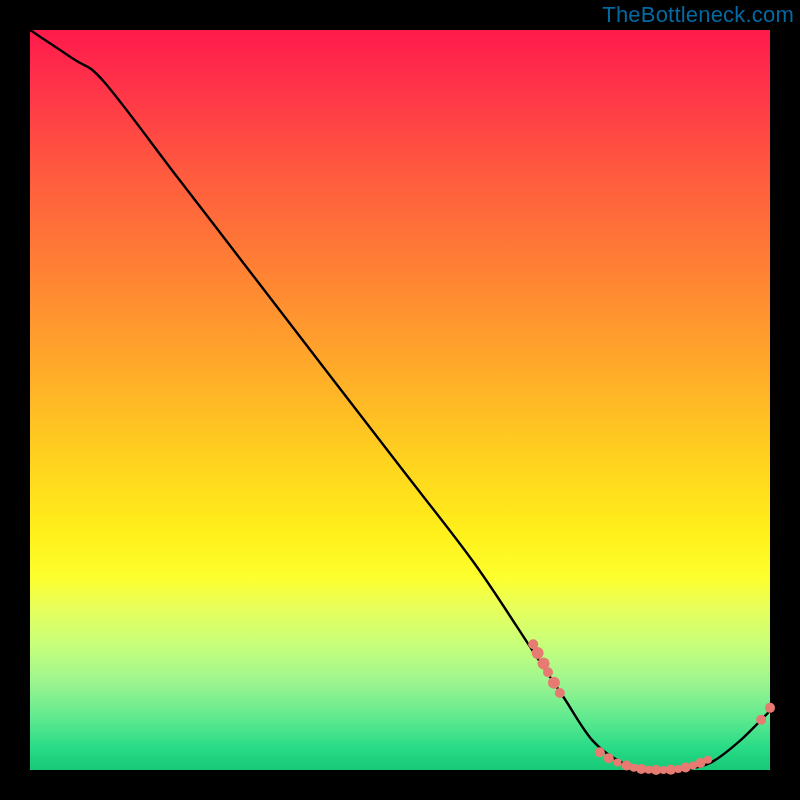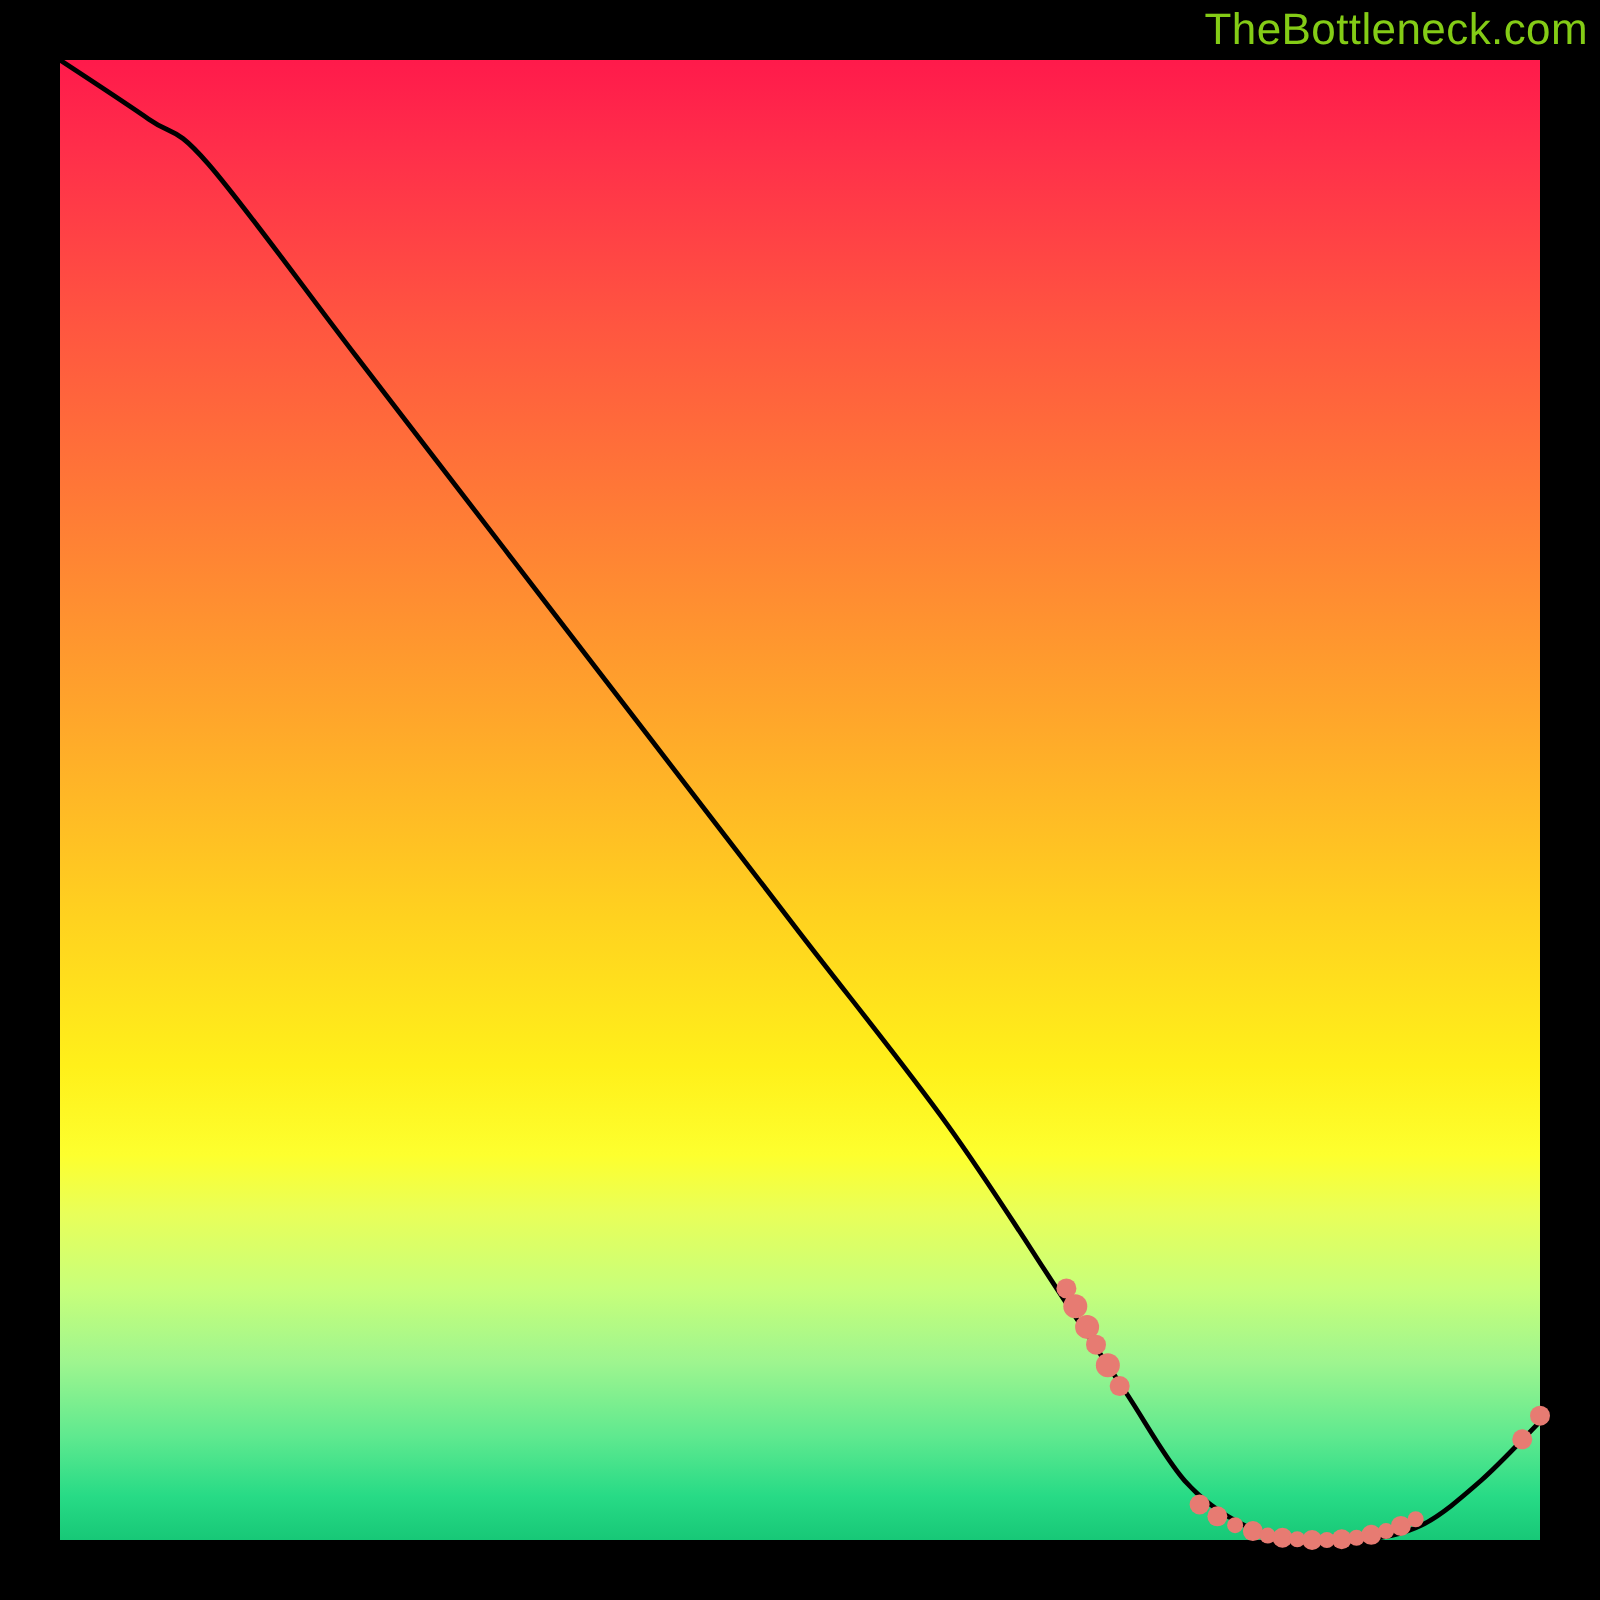--- a/index.html
+++ b/index.html
@@ -14,21 +14,21 @@
   .frame {
     position: relative;
     width: 800px;
     height: 800px;
     background: #000;
   }
   .attribution {
     position: absolute;
     top: 2px;
     right: 6px;
-    color: #84cc16;
+    color: #0369a1;
     font-size: 22px;
     font-weight: 400;
     letter-spacing: 0.2px;
     user-select: none;
   }
   .plot {
     position: absolute;
     left: 30px;
     top: 30px;
     width: 740px;

